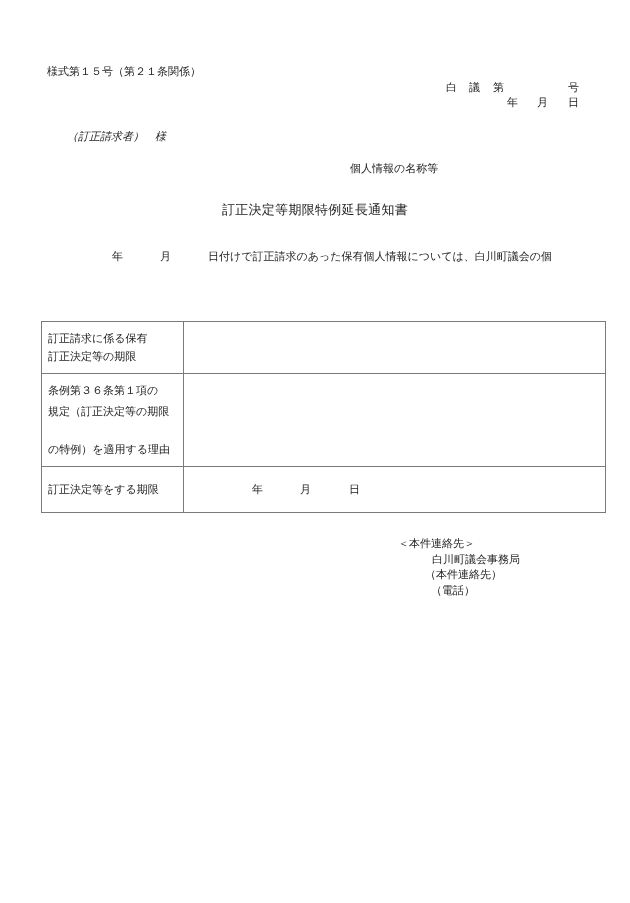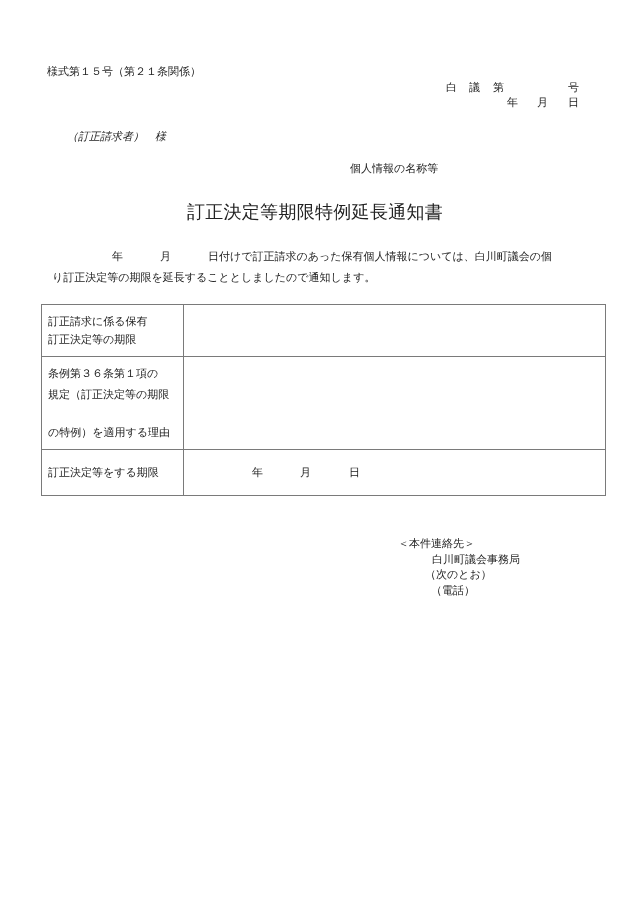--- a/index.html
+++ b/index.html
@@ -17,31 +17,31 @@
       font-size: 11px;
     }
     .abs { position: absolute; white-space: nowrap; line-height: 1; }
     .form-number { left: 47px; top: 66px; }
     .doc-no-row { left: 446px; top: 82px; width: 132px; }
     .doc-no-row span { position: absolute; top: 0; }
     .date-row { left: 446px; top: 97px; width: 132px; }
     .date-row span { position: absolute; top: 0; }
     .recipient { left: 67px; top: 131px; font-style: italic; }
     .sender { left: 350px; top: 163px; }
-    .title { left: 0; width: 630px; text-align: center; top: 203px; font-size: 18px; letter-spacing: 0.3px; }
+    .title { left: 0; width: 630px; text-align: center; top: 203px; font-size: 13px; letter-spacing: 0.3px; }
     .body-text {
       left: 52px; top: 246px; width: 532px;
       font-size: 11px; line-height: 21px; white-space: normal;
     }
     .body-text .line { display: block; white-space: nowrap; }
     .body-text .ymd span { display: inline-block; }
 
     table.info {
       position: absolute;
-      left: 41px; top: 304px;
+      left: 41px; top: 321px;
       width: 565px;
       border-collapse: collapse;
       font-size: 11px;
     }
     table.info td {
       border: 1.5px solid #7a7a7a;
       vertical-align: middle;
       padding: 0 6px;
       line-height: 18px;
     }
@@ -76,21 +76,20 @@
 <div class="abs recipient">（訂正請求者）　様</div>
 
 <div class="abs sender">個人情報の名称等</div>
 
 <div class="abs title">訂正決定等期限特例延長通知書</div>
 
 <div class="abs body-text">
   <span class="line ymd">
     <span style="width:60px"></span><span>年</span><span style="width:37px"></span><span>月</span><span style="width:37px"></span><span>日付けで訂正請求のあった保有個人情報については、白川町議会の個</span>
   </span>
-  <span class="line">り訂正決定等の期限を延長することとしましたので通知します。</span>
 </div>
 
 <table class="info">
   <tbody>
       <tr class="r1">
     <td class="label">
       <div>訂正請求に係る保有</div>
       <div>訂正決定等の期限</div>
     </td>
     <td></td>
@@ -114,15 +113,15 @@
         <span style="left:159px">日</span>
       </div>
     </td>
   </tr>
 </tbody>
   </table>
 
 <div class="abs contact">
   <div style="margin-left:-10px">＜本件連絡先＞</div>
   <div style="margin-left:24px">白川町議会事務局</div>
-  <div style="margin-left:17px">（次のとお）</div>
+  <div style="margin-left:17px">（本件連絡先）</div>
   <div style="margin-left:23px">（電話）</div>
 </div>
 
 </body></html>

